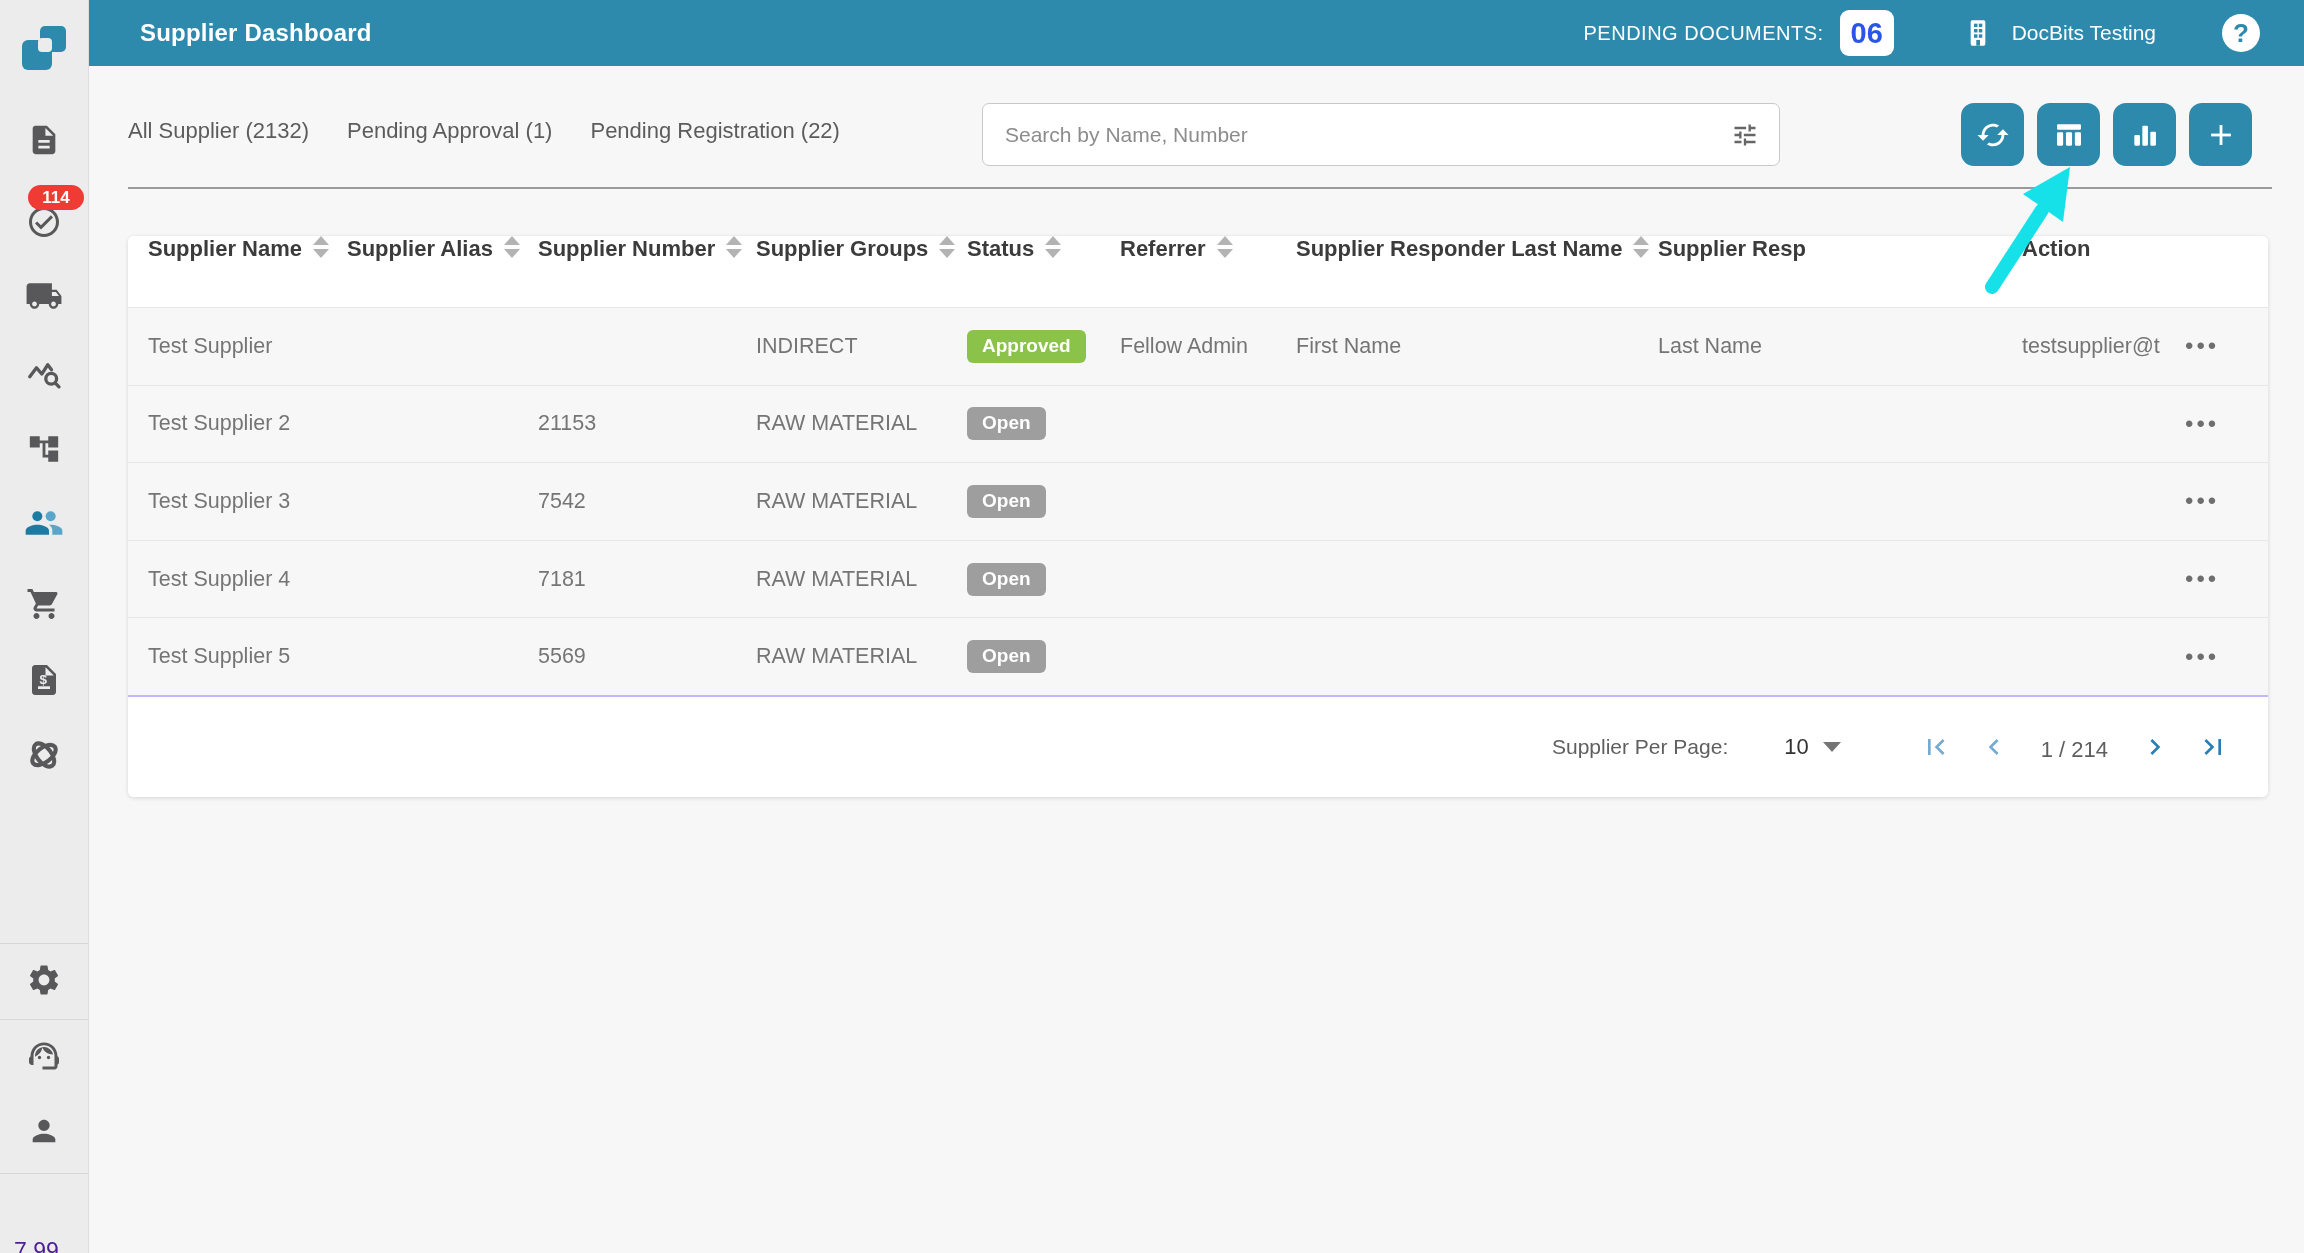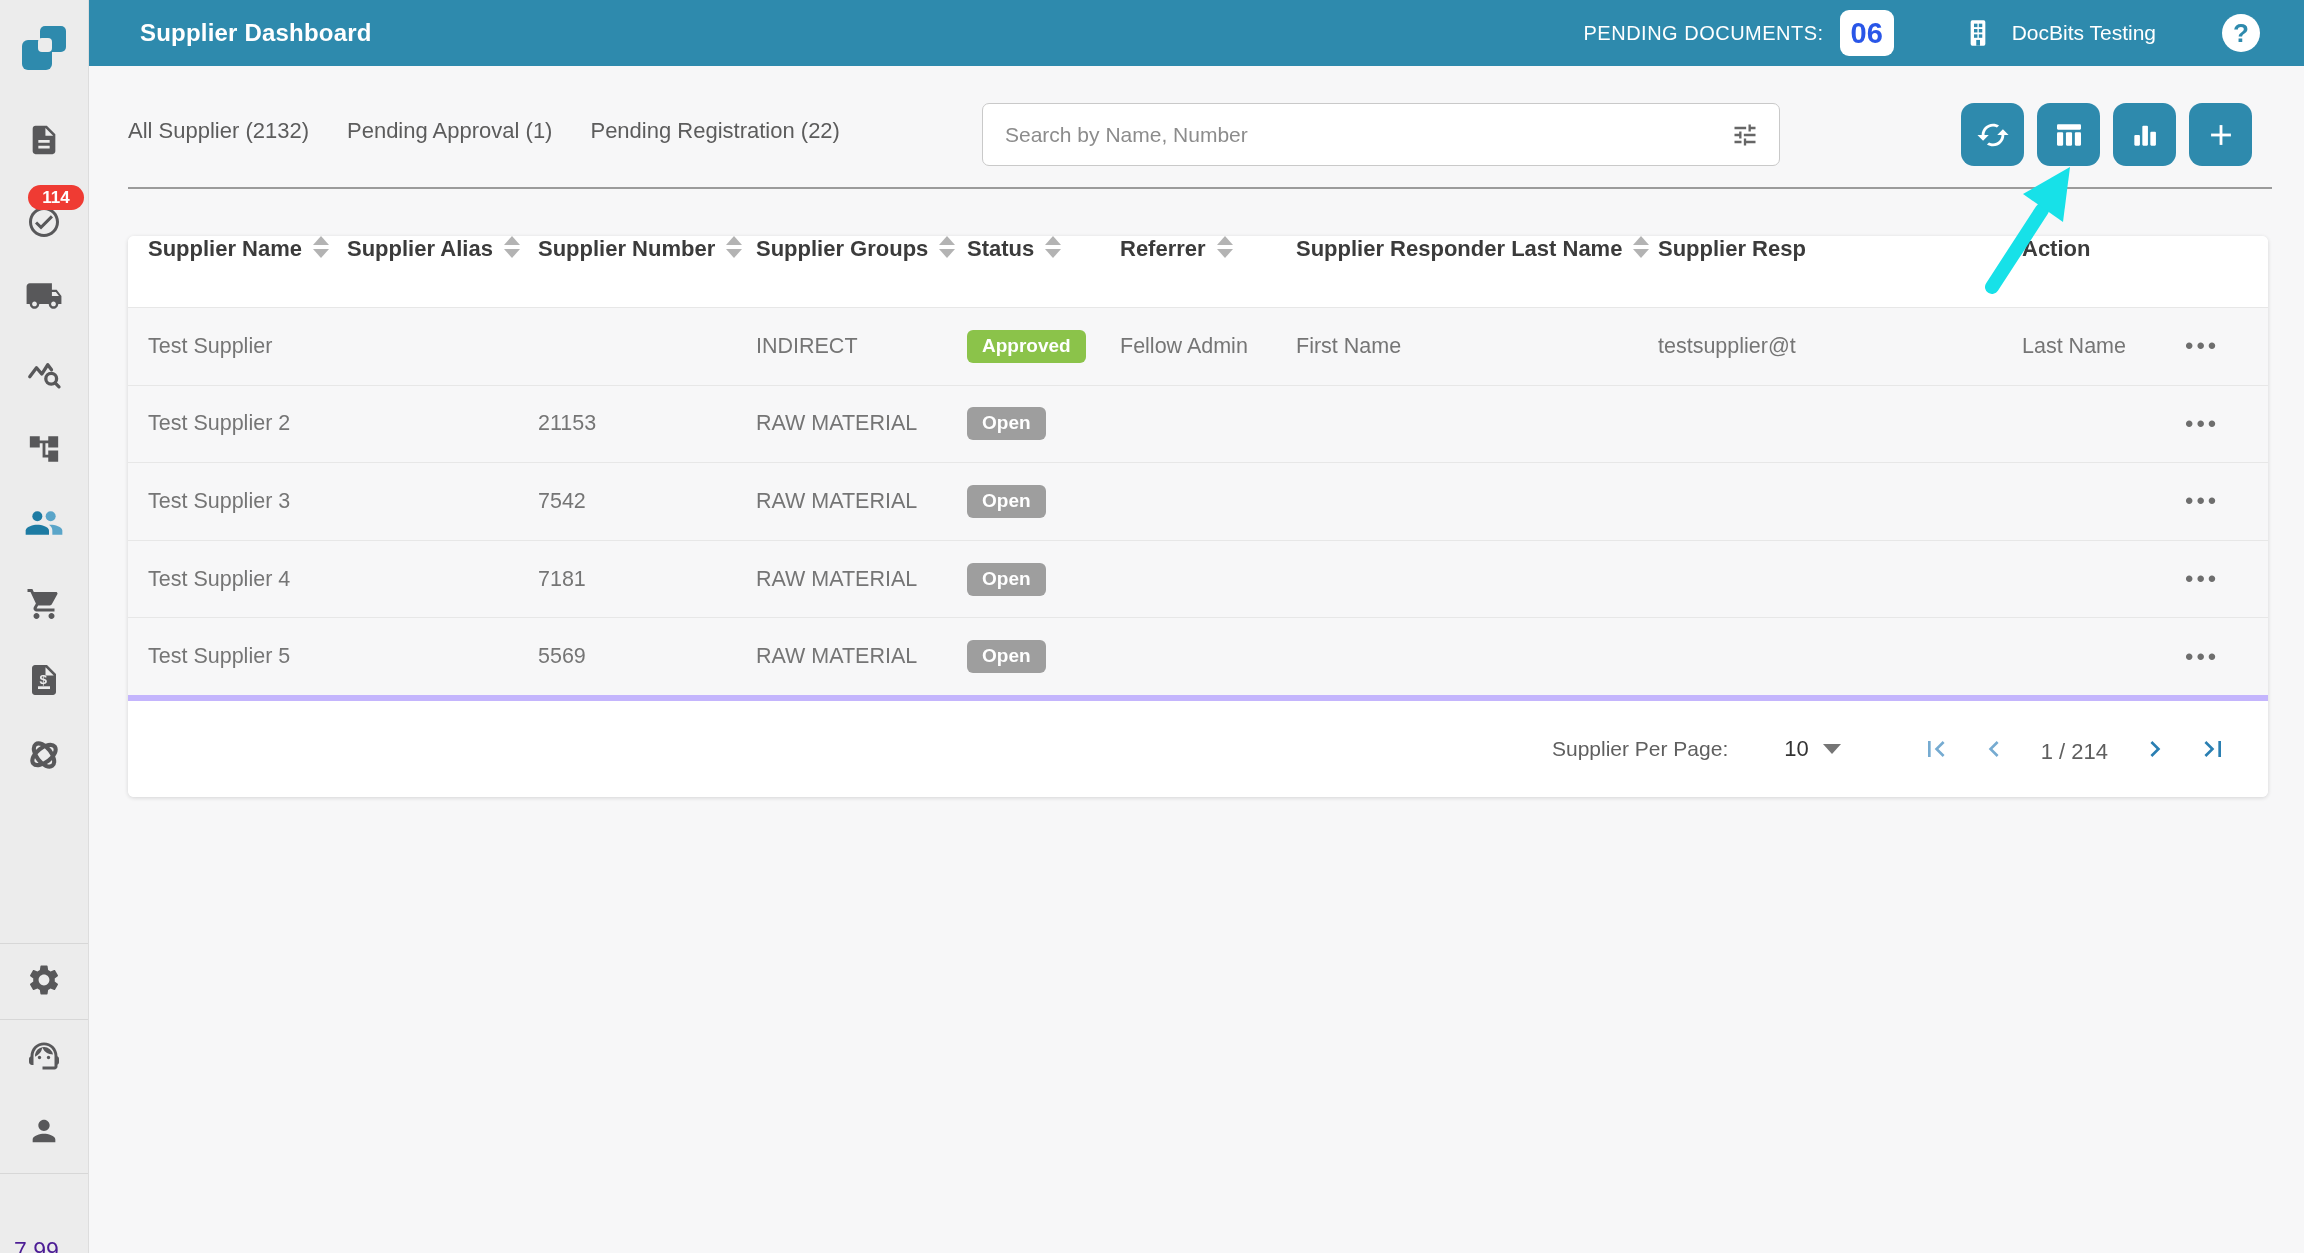--- a/index.html
+++ b/index.html
@@ -58,21 +58,21 @@
   .sort i{display:block;width:0;height:0;border-left:8px solid transparent;border-right:8px solid transparent;}
   .sort .up{border-bottom:9px solid #b3b3b3;}
   .sort .down{border-top:9px solid #b3b3b3;}
   .trow{height:77.6px;background:#f7f7f8;border-top:1px solid #e7e7e7;box-sizing:border-box;}
   .td{display:flex;align-items:center;font-size:21.5px;color:#757575;white-space:nowrap;overflow:hidden;}
   .badge{color:#fff;font-size:19px;font-weight:700;padding:6px 15px;border-radius:6px;line-height:1.1;}
   .badge.approved{background:#8bc34a;}
   .badge.open{background:#9e9e9e;}
   .more-btn{background:none;border:none;color:#6e6e6e;font-size:24px;letter-spacing:3px;cursor:pointer;
             padding:0;font-family:inherit;line-height:1;}
-  .tfoot{height:102px;background:#fff;border-top:6px solid #c4b5fd;display:flex;align-items:center;
+  .tfoot{height:102px;background:#fff;border-top:2px solid #c4b5fd;display:flex;align-items:center;
          justify-content:flex-end;padding-right:30px;box-sizing:border-box;}
   .per-page-label{font-size:21px;color:#5f5f5f;}
   .per-page-select{display:flex;align-items:center;margin-left:16px;cursor:pointer;}
   .per-page-value{font-size:22px;color:#333;margin-left:40px;}
   .caret{width:0;height:0;border-left:9px solid transparent;border-right:9px solid transparent;
          border-top:10px solid #757575;margin-left:14px;}
   .page-nav{display:flex;align-items:flex-end;margin-left:70px;gap:8px;}
   .pnav{background:none;border:none;padding:0 9px;display:flex;align-items:center;cursor:pointer;}
   .pnav.light{color:#76abd1;}
   .pnav.dark{color:#2a7fb2;}
@@ -321,22 +321,22 @@
     <div class="trow">
       <div class="td">Test Supplier</div>
       <div class="td"></div>
       <div class="td"></div>
       <div class="td">INDIRECT</div>
       <div class="td">
           <span class="badge approved">Approved</span>
         </div>
       <div class="td">Fellow Admin</div>
       <div class="td">First Name</div>
+      <div class="td">Last Name</div>
       <div class="td">testsupplier@t</div>
-      <div class="td">Last Name</div>
       <div class="td">
           <button class="more-btn">•••</button>
         </div>
     </div>
 
     <div class="trow">
       <div class="td">Test Supplier 2</div>
       <div class="td"></div>
       <div class="td">21153</div>
       <div class="td">RAW MATERIAL</div>

